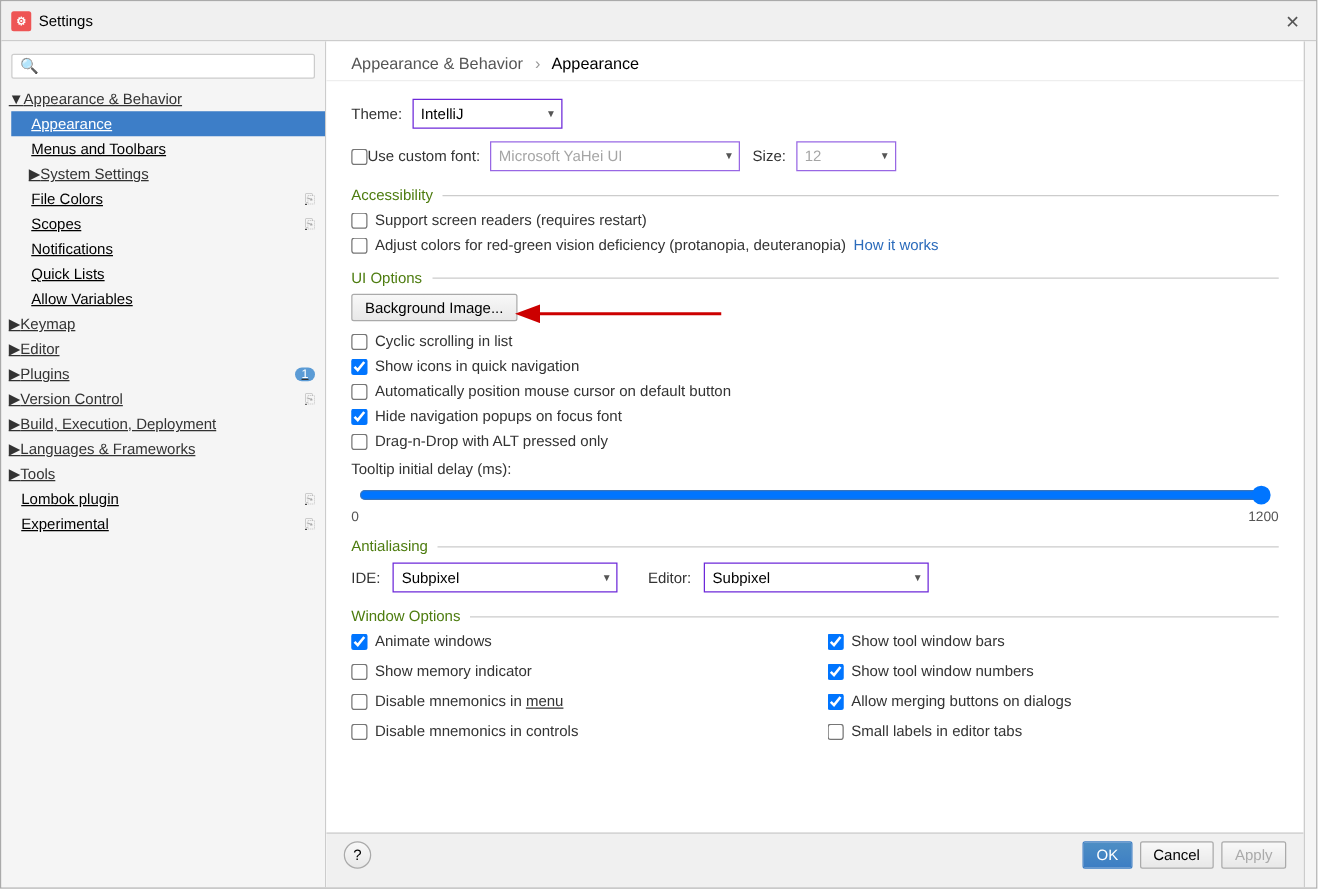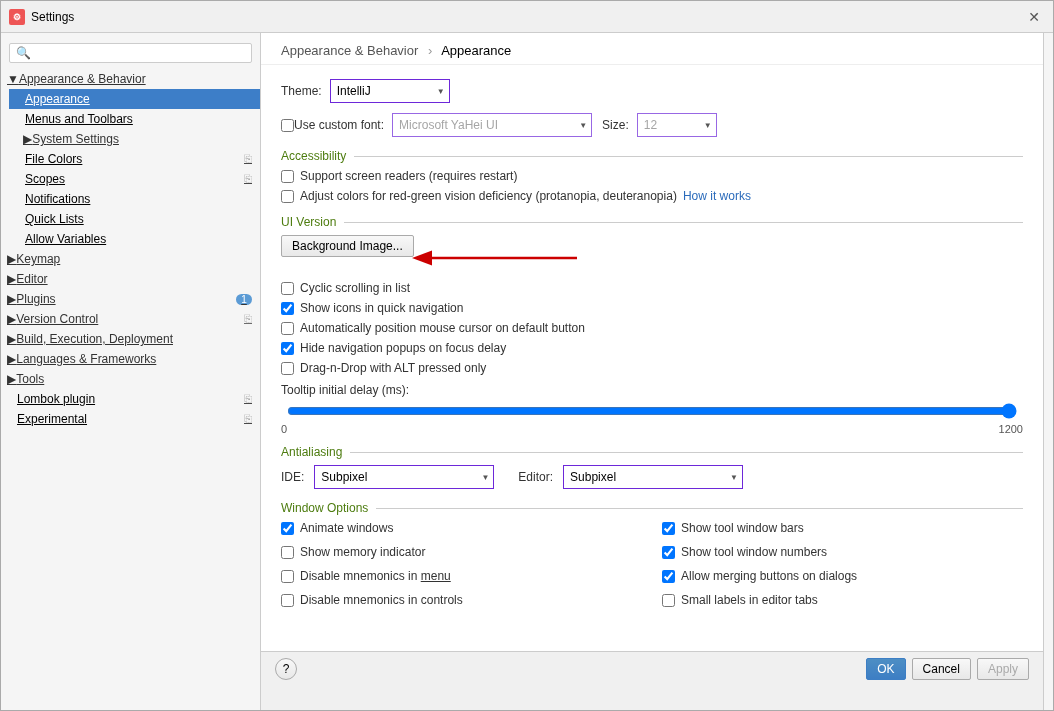--- a/index.html
+++ b/index.html
@@ -208,21 +208,21 @@
     }
 
     .button {
       border: 1px solid #aaa;
       background: linear-gradient(to bottom, #f8f8f8, #e8e8e8);
       padding: 3px 10px;
       font-size: 12px;
       cursor: pointer;
       border-radius: 2px;
       display: inline-block;
-      margin-bottom: 24px;
+      margin-bottom: 9px;
     }
     .button.primary { background: linear-gradient(to bottom, #4d8ec4, #3d7ec4); color: #fff; border-color: #3d7ec4; }
 
     .slider-container {
       display: flex;
       align-items: center;
       gap: 6px;
       margin-top: 4px;
     }
     .slider-container input[type="range"] {
@@ -423,21 +423,21 @@
           <input type="checkbox" id="screen-readers-cb" style="">
           <label for="screen-readers-cb">Support screen readers (requires restart)</label>
         </div>
 
         <div class="checkbox-row">
           <input type="checkbox" id="color-def-cb" style="">
           <label for="color-def-cb">Adjust colors for red-green vision deficiency (protanopia, deuteranopia)</label>
           <a class="link-text">How it works</a>
         </div>
 
-        <div class="section-title">UI Version</div>
+        <div class="section-title">UI Options</div>
 
         <div class="arrow-annotation">
           <button class="button">Background Image...</button>
 
           <span style="margin-left:8px; display:inline-flex; align-items:center;">
 
             <svg width="160" height="30" style="overflow:visible;">
               <defs>
                 <marker id="arrowhead" markerWidth="8" markerHeight="8" refX="0" refY="3" orient="auto">
                   <polygon points="0 0, 8 3, 0 6" fill="#cc0000"></polygon>
@@ -458,21 +458,21 @@
           <label for="show-icons-cb">Show icons in quick navigation</label>
         </div>
 
         <div class="checkbox-row">
           <input type="checkbox" id="auto-pos-cb" style="">
           <label for="auto-pos-cb">Automatically position mouse cursor on default button</label>
         </div>
 
         <div class="checkbox-row">
           <input type="checkbox" id="hide-nav-cb" checked="" style="">
-          <label for="hide-nav-cb">Hide navigation popups on focus delay</label>
+          <label for="hide-nav-cb">Hide navigation popups on focus font</label>
         </div>
 
         <div class="checkbox-row">
           <input type="checkbox" id="drag-alt-cb" style="">
           <label for="drag-alt-cb">Drag-n-Drop with ALT pressed only</label>
         </div>
 
         <div class="slider-section" style="padding:0;">
           <div class="slider-label-row">
             <span>Tooltip initial delay (ms):</span>

